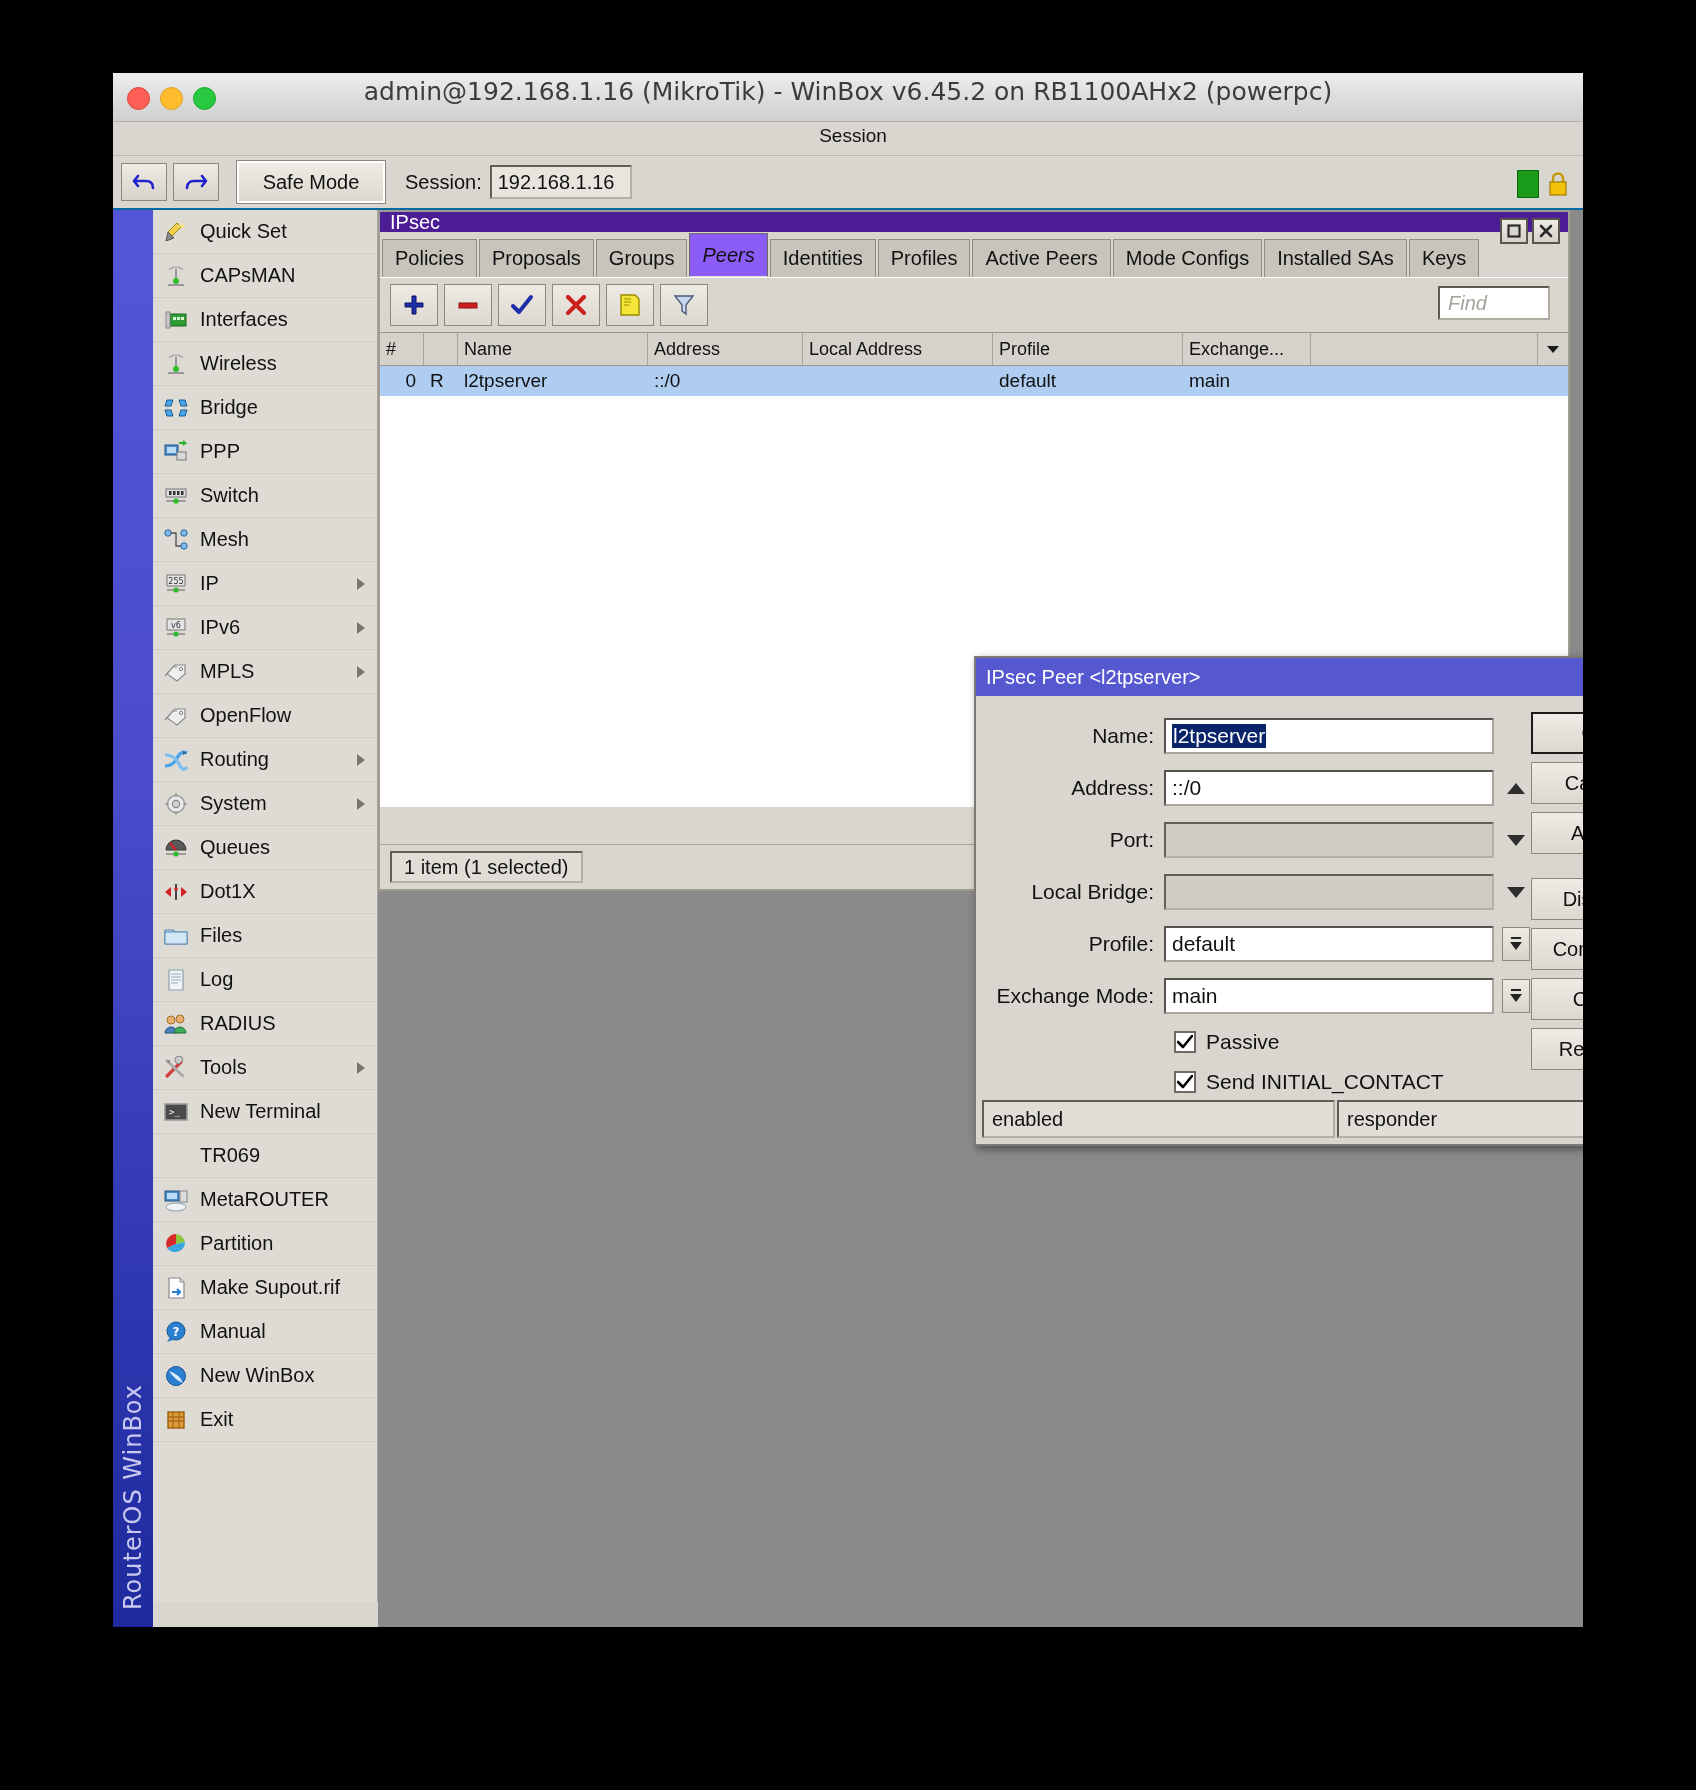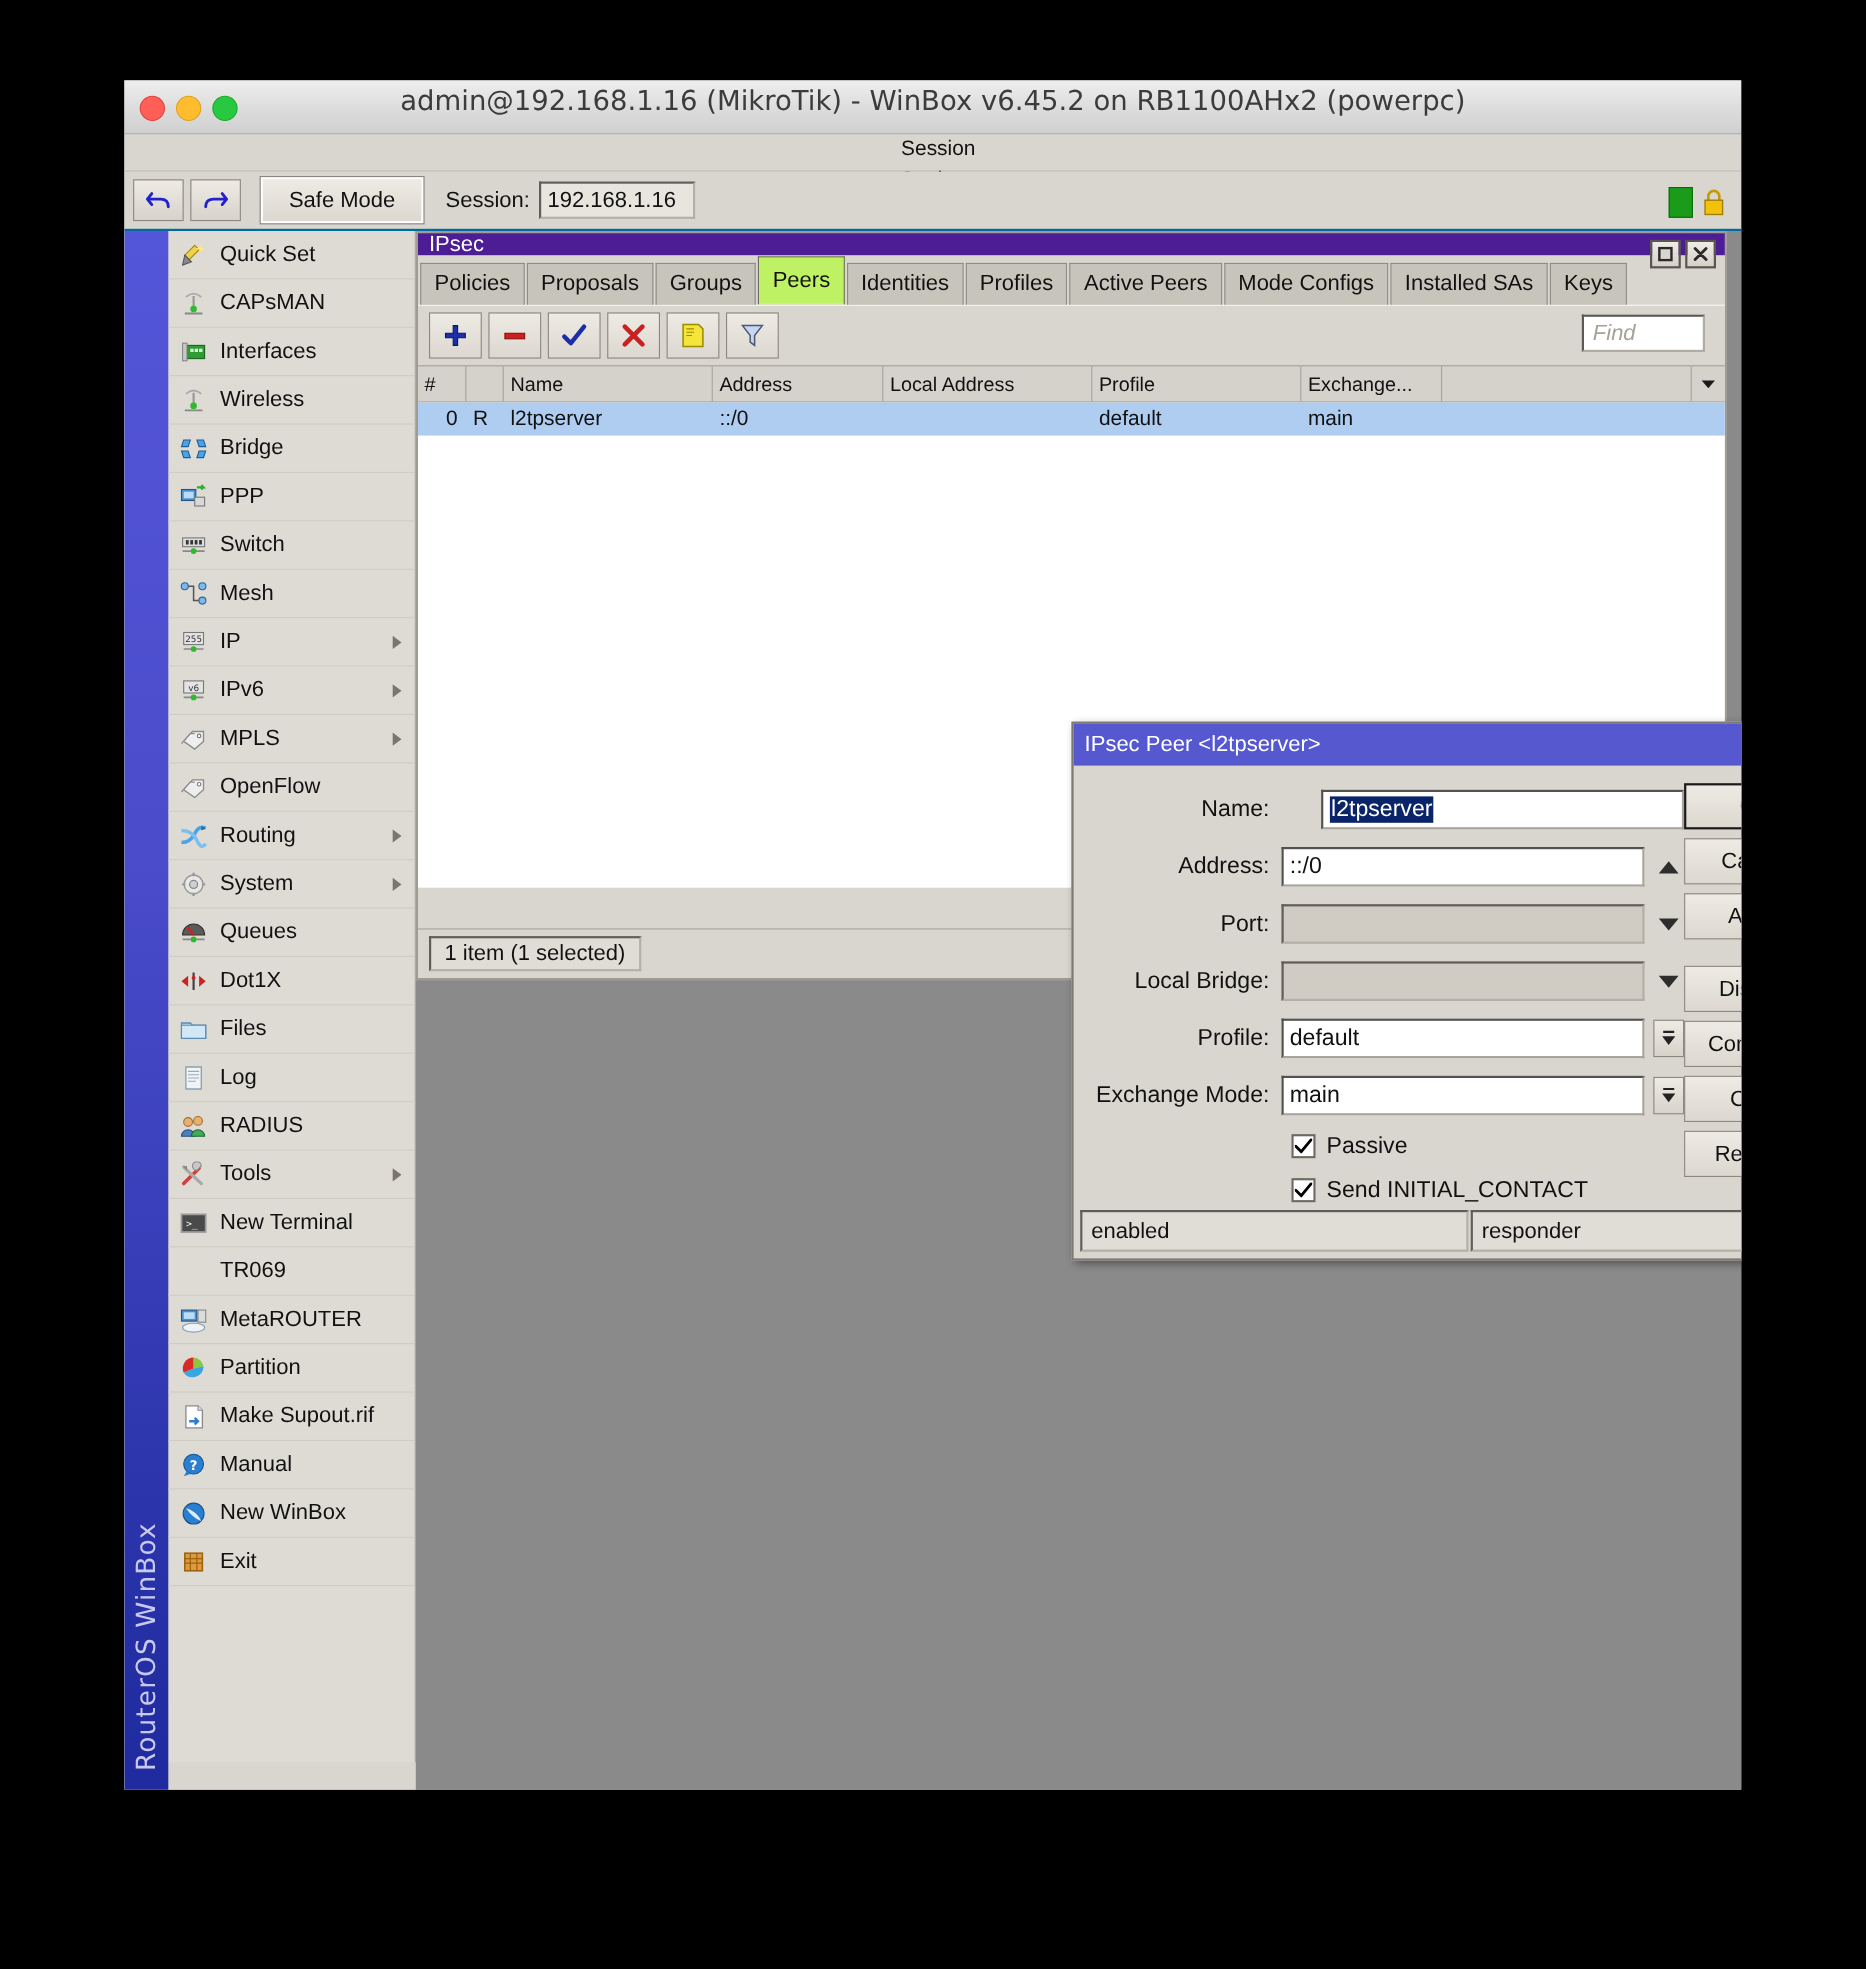--- a/index.html
+++ b/index.html
@@ -212,25 +212,25 @@
     height: 38px;
     display: flex; align-items: center;
     background: #c7c4bc;
     border: 1px solid #908c85;
     border-bottom: none;
     margin-right: 2px;
     font-size: 20px; color: #111;
     box-sizing: border-box;
   }
   .tab.active {
-    background: #bef264;
+    background: #8b5cf6;
     height: 44px;
     border: 1px solid #6f6b64;
     border-bottom: 1px solid #e3e0da;
-    position: relative; z-index: 2;
+    position: relative; z-index: 2; font-style: italic;
   }
 
   
   #ip-toolbar {
     height: 54px;
     display: flex; align-items: center;
     padding-left: 10px;
     box-sizing: border-box;
     position: relative;
     background: #d9d6cf;
@@ -322,21 +322,20 @@
   }
   #dlg-title-text { font-size: 20px; color: #ffffff; }
 
   #dlg-body { display: flex; padding-top: 14px; }
   #dlg-fields { width: 555px; }
   .frow {
     display: flex; align-items: center;
     height: 52px;
     padding-left: 10px;
     box-sizing: border-box;
-    justify-content: space-between;
   }
   .flabel {
     width: 178px; text-align: right;
     font-size: 21px; color: #111;
     padding-right: 10px;
     box-sizing: border-box;
   }
   .finput {
     width: 330px; height: 36px;
     background: #ffffff;

